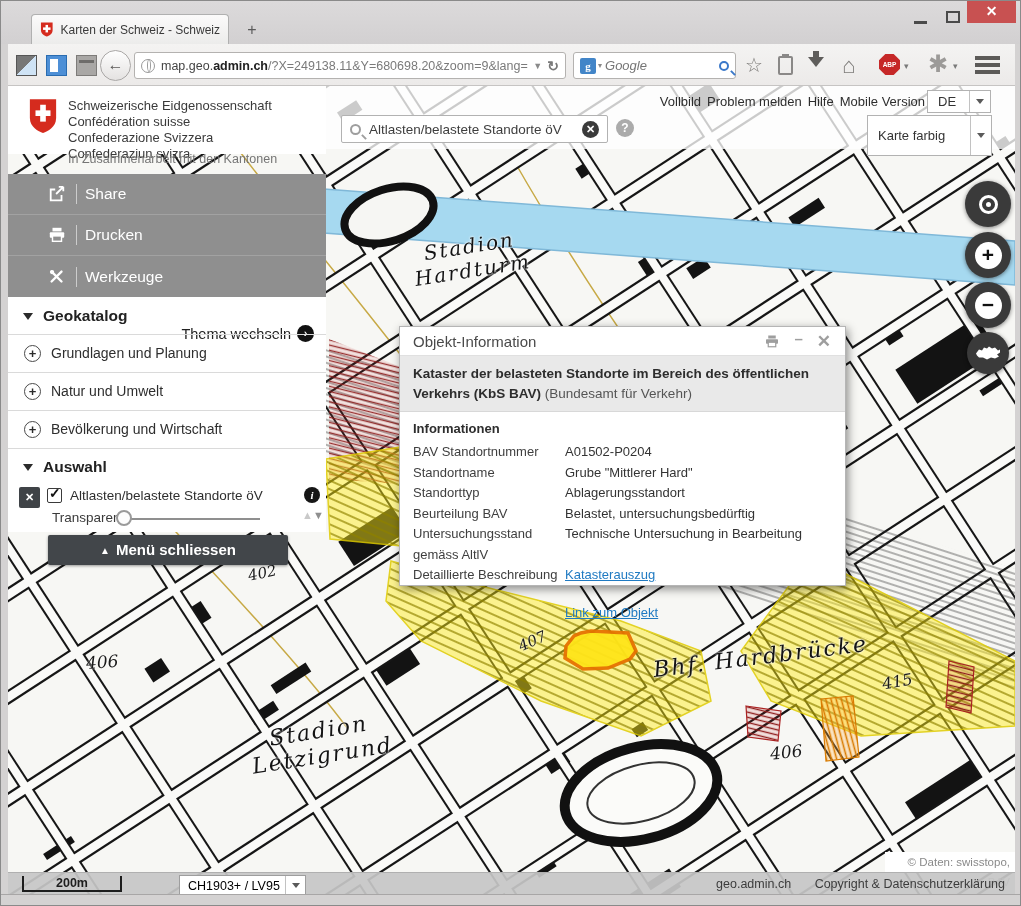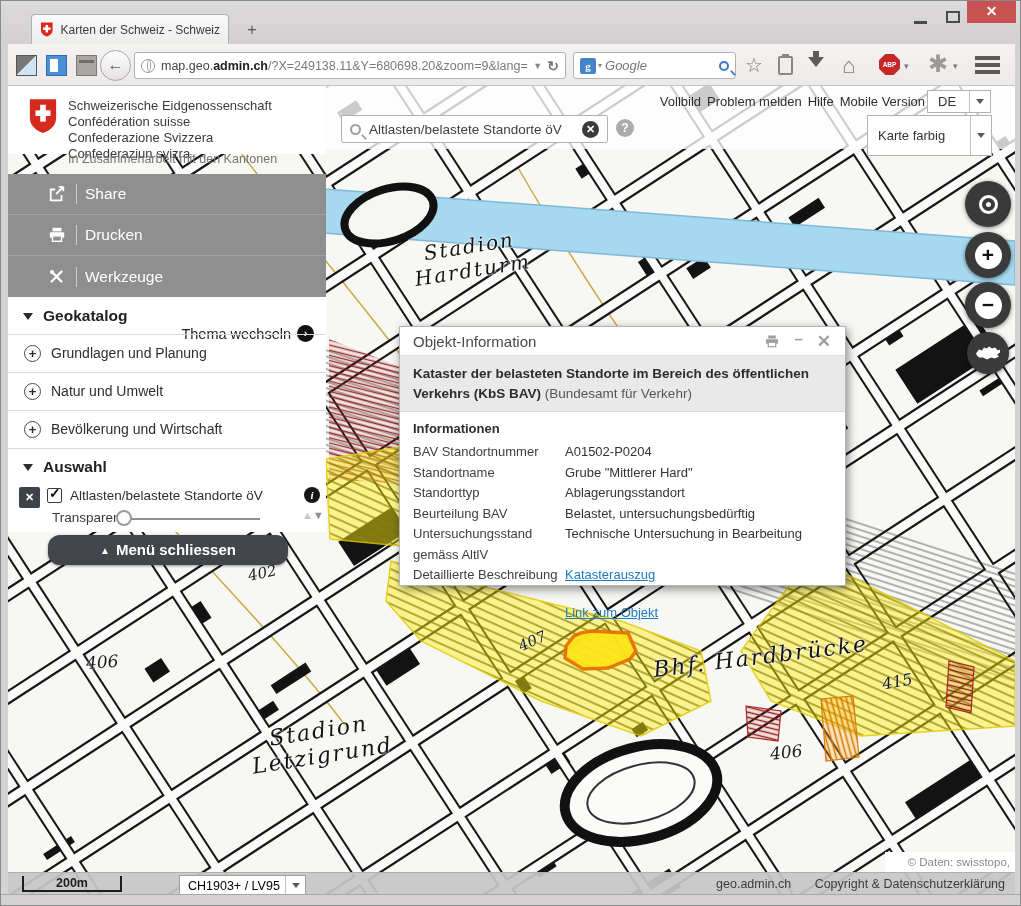--- a/index.html
+++ b/index.html
@@ -144,21 +144,21 @@
   .info-ic { position:absolute; left:296px; top:190px; width:16px; height:16px; border-radius:50%;
              background:#161616; color:#fff; font-size:11px; font-weight:bold; text-align:center;
              line-height:16px; font-family:"Liberation Serif",serif; font-style:italic; }
   .transp-label { position:absolute; left:44px; top:213px; font-size:13.5px; color:#3a3a3a; }
   .slider-track { position:absolute; left:114px; top:221px; width:138px; height:2px; background:#8f8f8f; }
   .slider-handle { position:absolute; left:108px; top:213px; width:16px; height:16px; border-radius:50%;
                    background:#fdfdfd; border:2px solid #9a9a9a; }
   .updown { position:absolute; left:294px; top:212px; font-size:11px; }
   .updown .u { color:#c9c9c9; } .updown .d { color:#8f8f8f; }
   .menu-close { position:absolute; left:40px; top:449px; width:240px; height:30px; background:#42464a;
-                border-radius:12px; color:#fff; font-weight:bold; font-size:15px; text-align:center;
+                border-radius:2px; color:#fff; font-weight:bold; font-size:15px; text-align:center;
                 line-height:30px; box-shadow:0 1px 3px rgba(0,0,0,.4); }
   .menu-close i { font-size:10px; font-style:normal; margin-right:6px; vertical-align:1px; }
   
   .popup { position:absolute; left:391px; top:240px; width:447px; height:260px; background:#fff;
            border:1px solid #b5b5b5; box-shadow:2px 3px 9px rgba(0,0,0,.45); }
   .pop-head { position:relative; height:29px; border-bottom:1px solid #e0e0e0; display:flex; align-items:center; }
   .pop-title { font-size:15px; color:#4a4a4a; margin-left:13px; flex:1; }
   .pop-ic { color:#9e9e9e; margin-right:14px; }
   .pop-min { font-size:15px; font-weight:bold; margin-top:-5px; }
   .pop-close { font-size:17px; font-weight:bold; }

